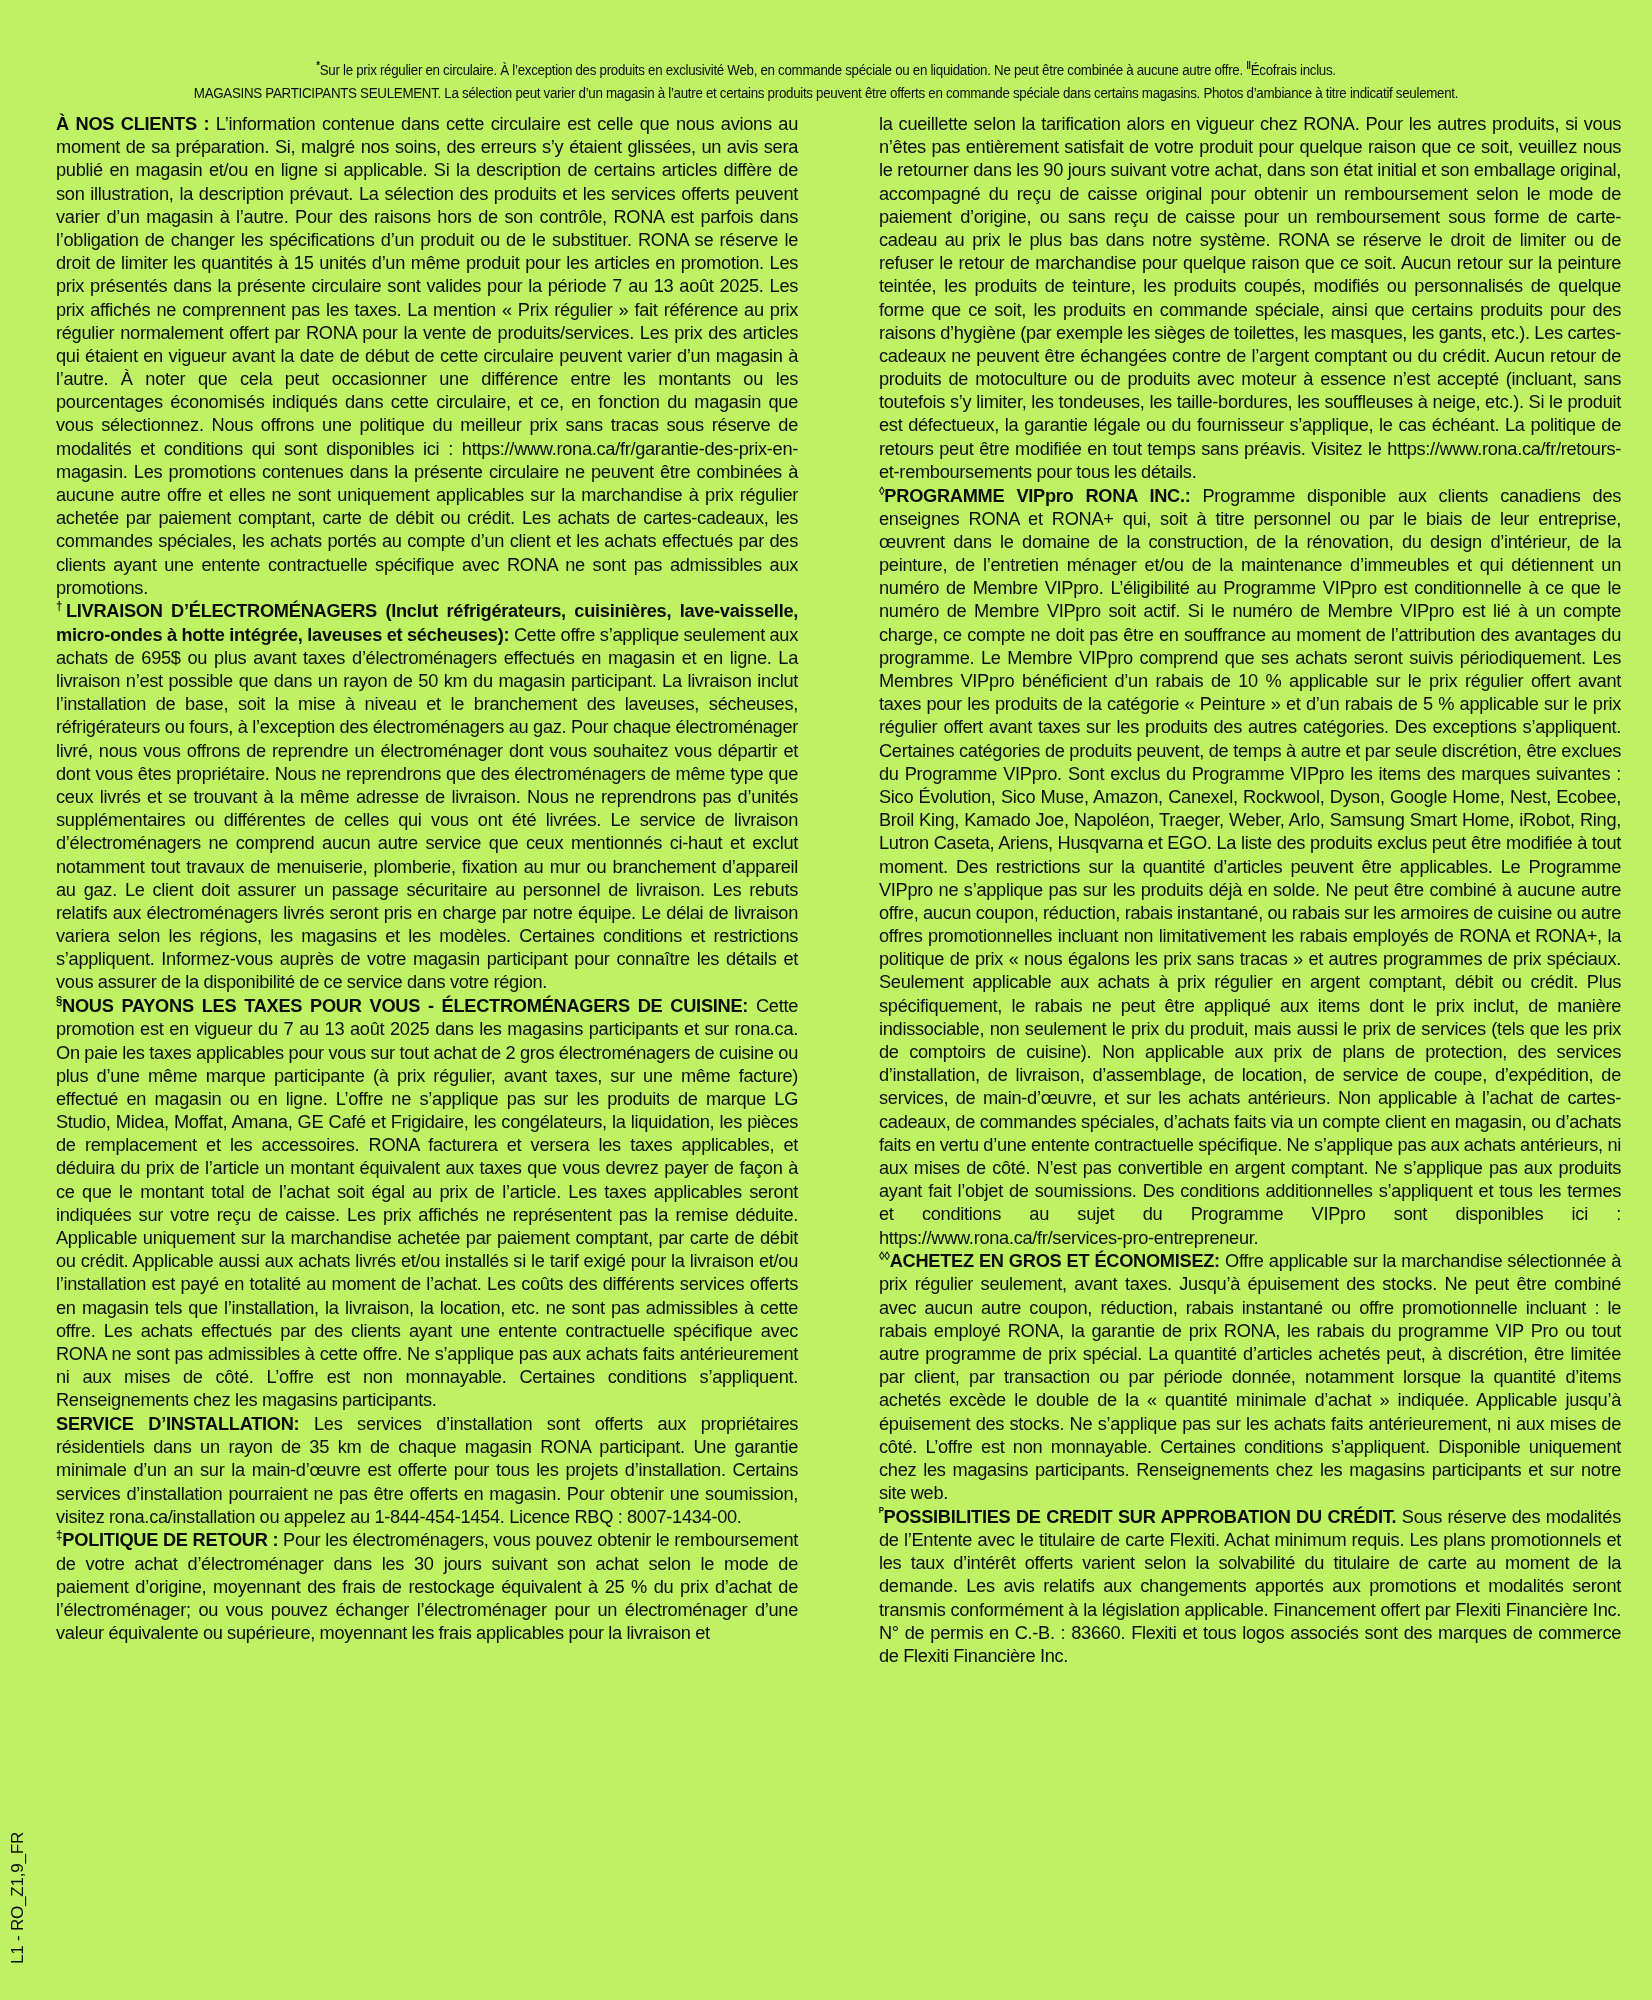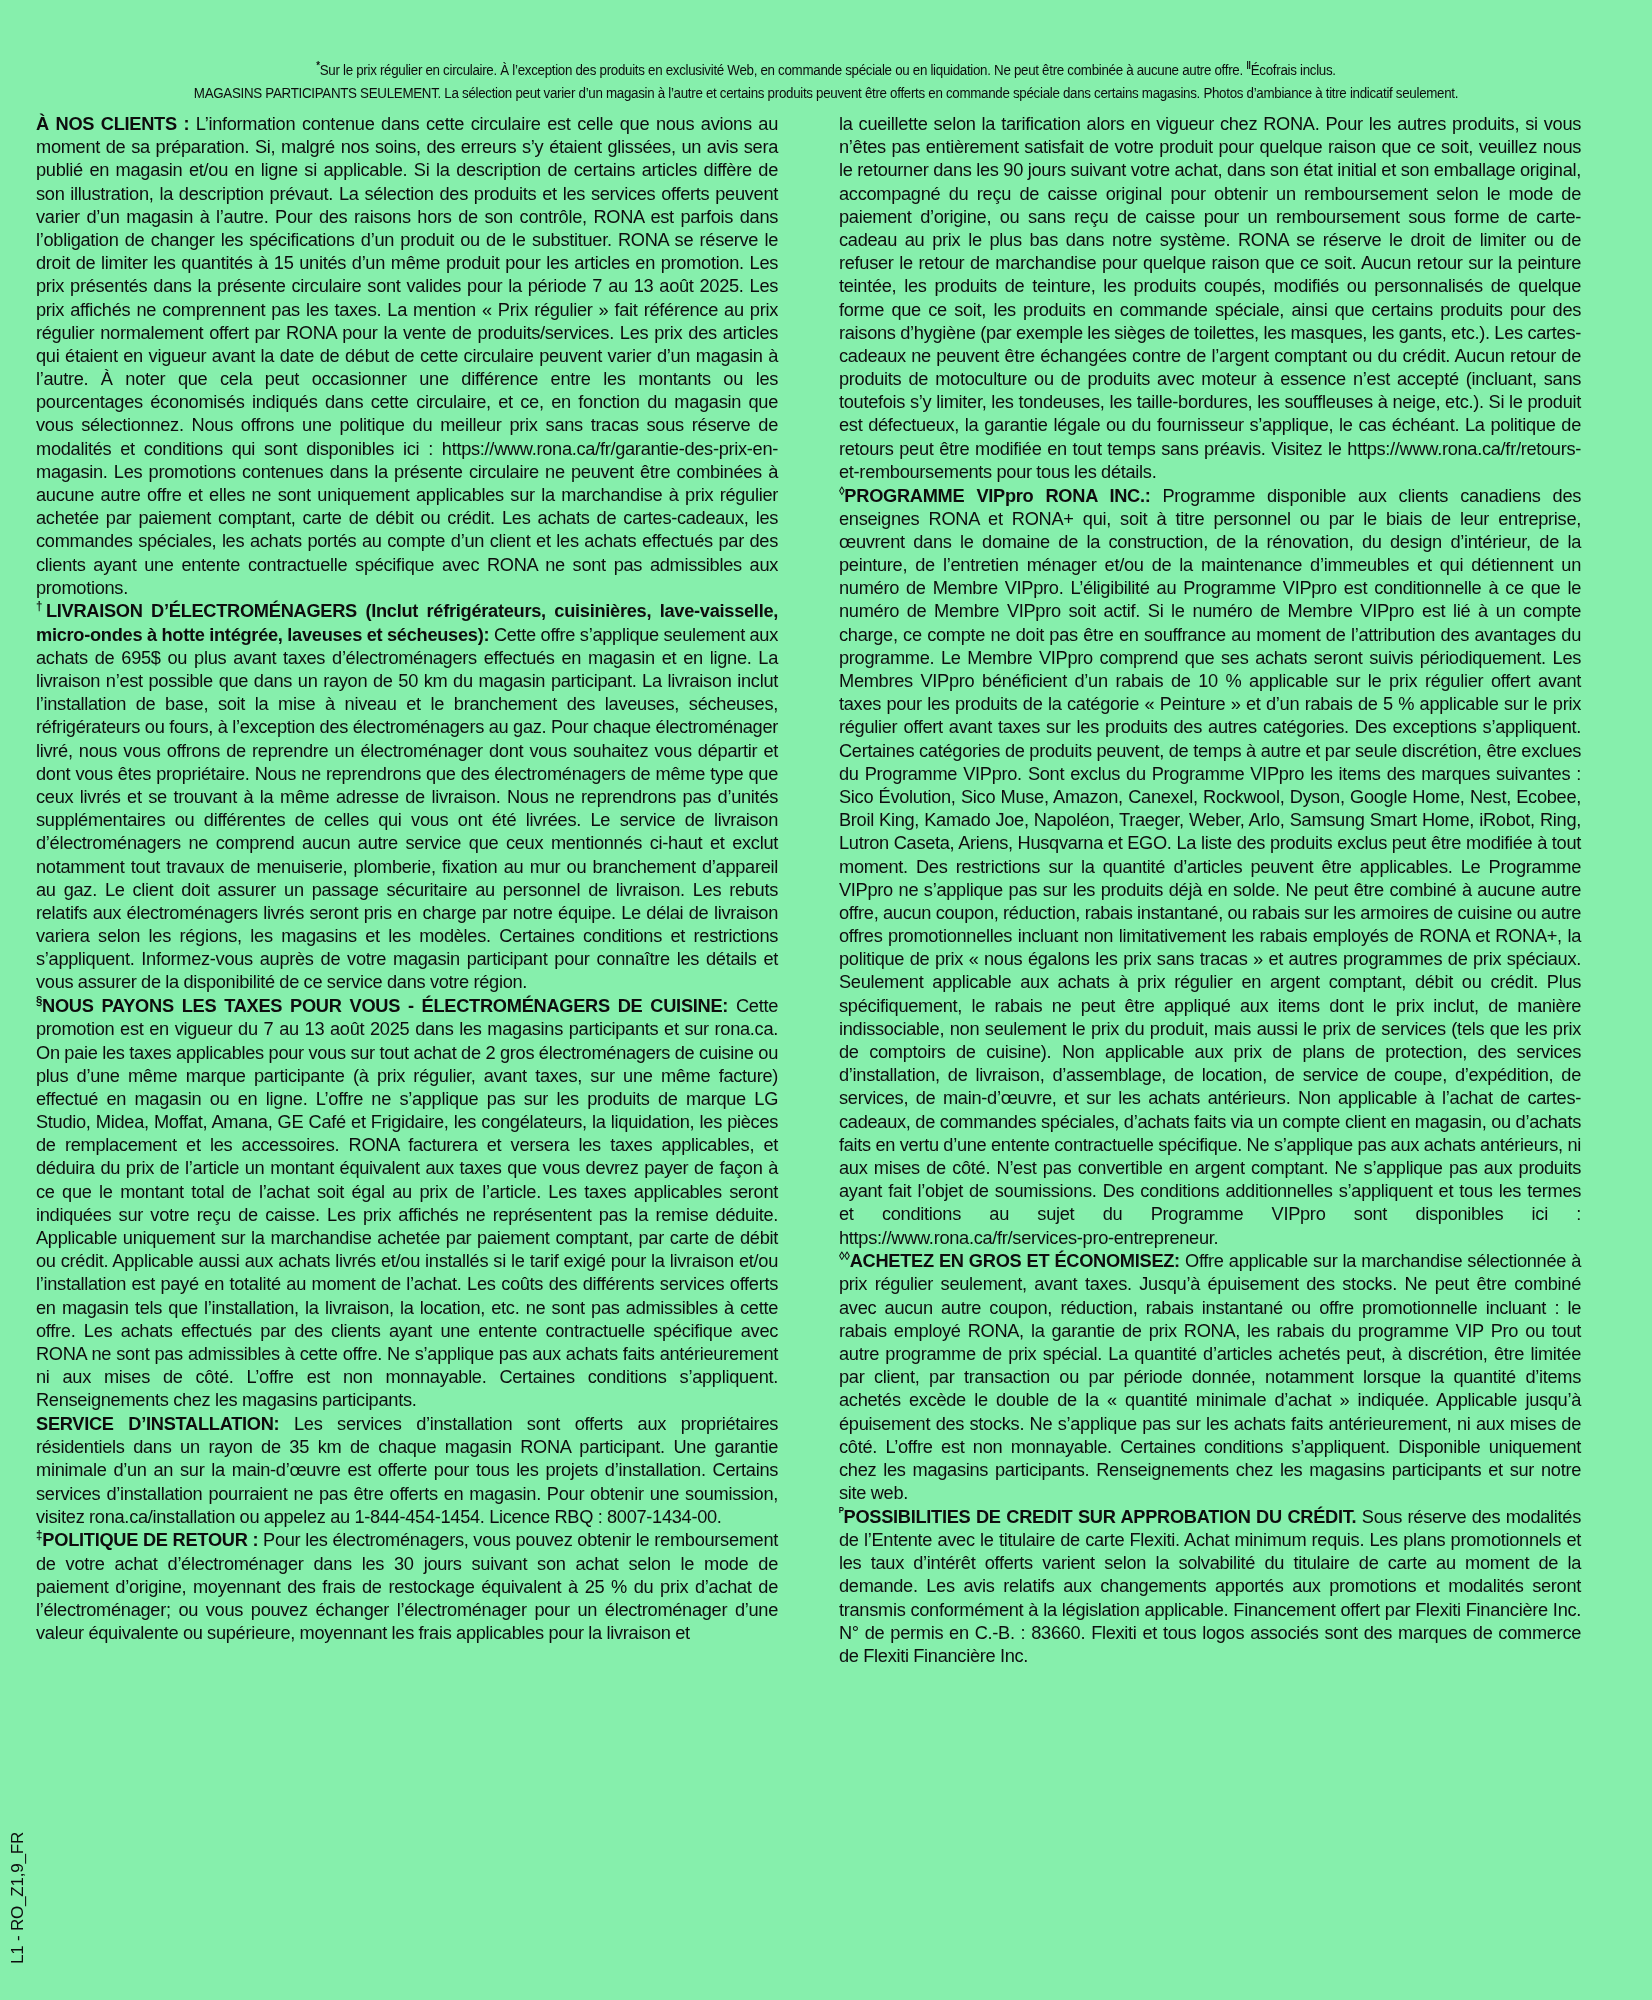--- a/index.html
+++ b/index.html
@@ -8,21 +8,21 @@
     background: #ffffff;
   }
   body {
     font-family: "Liberation Sans", sans-serif;
     color: #0d0d0d;
   }
   #page {
     position: relative;
     width: 1652px;
     height: 2000px;
-    background: #86efac;
+    background: #bef264;
     overflow: hidden;
     box-sizing: border-box;
   }
 
   
   .topnotes {
     position: absolute;
     top: 58px;
     left: 36px;
     right: 36px;
@@ -47,20 +47,21 @@
     position: absolute;
     top: 112px;
     left: 36px;
     width: 1580px;
     display: flex;
     gap: 26px;
   }
   .col {
     width: 777px;
     flex: 0 0 777px;
+    margin-left: 20px;
   }
 
   p.para {
     margin: 0 0 0.5px 0;
     font-size: 19.1px;
     line-height: 1.215;
     text-align: justify;
     text-justify: inter-word;
     letter-spacing: -0.32px;
     transform: scaleX(0.955);

